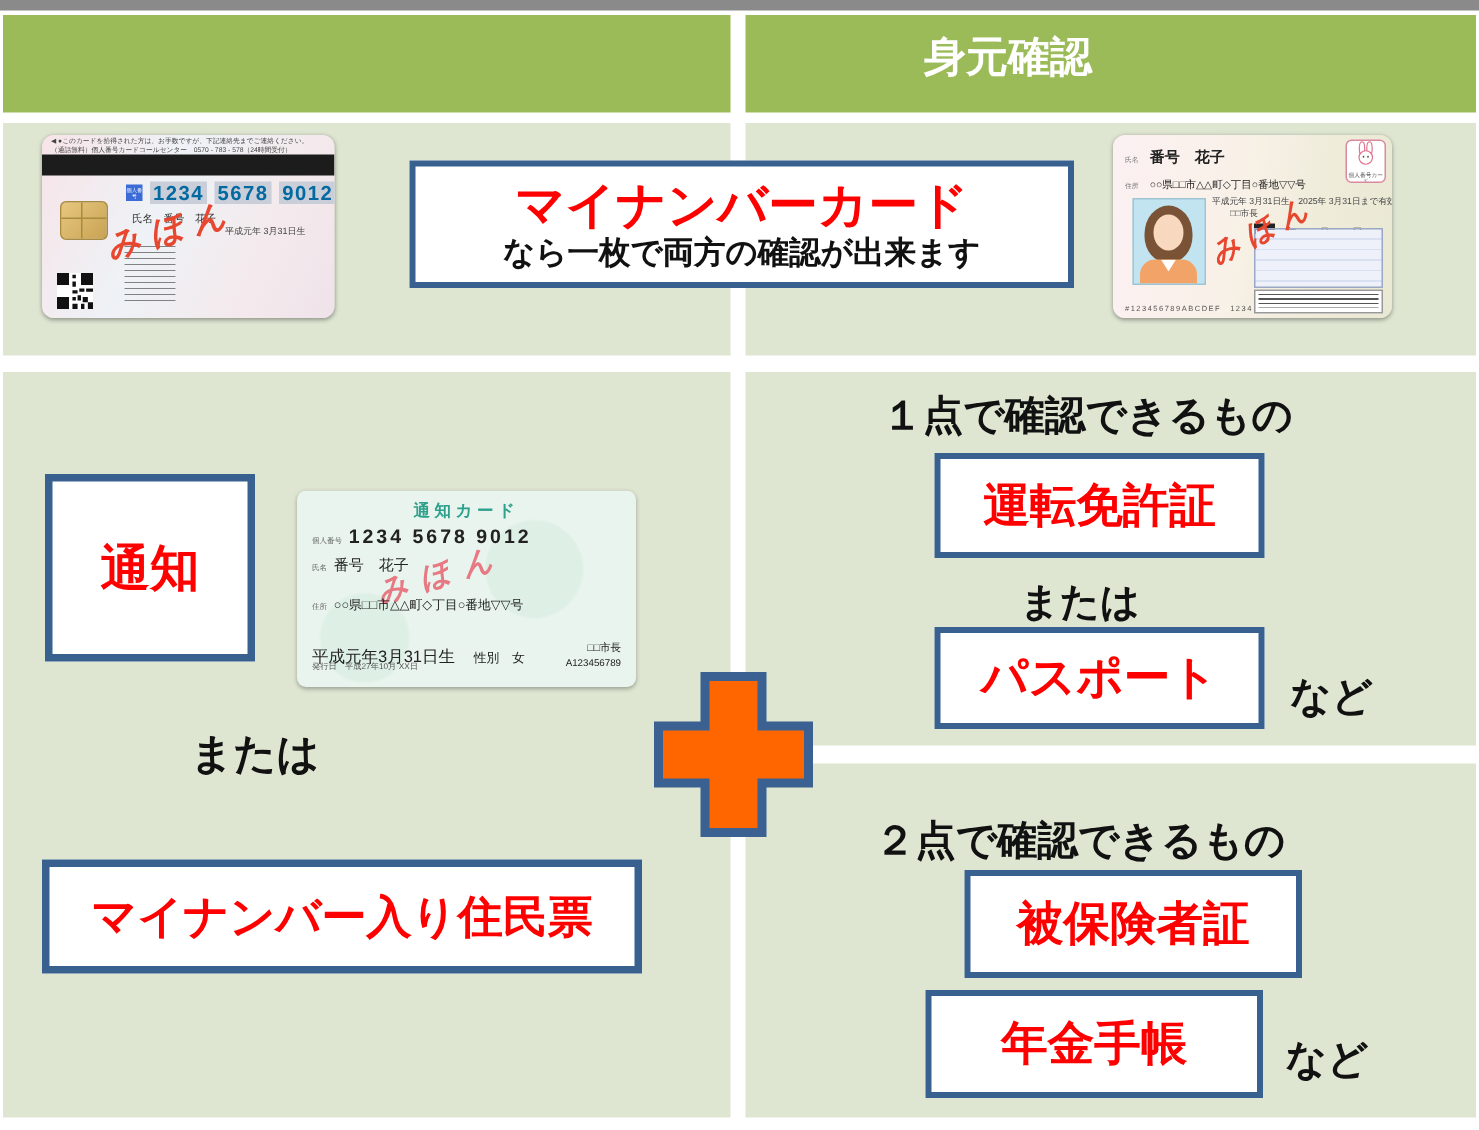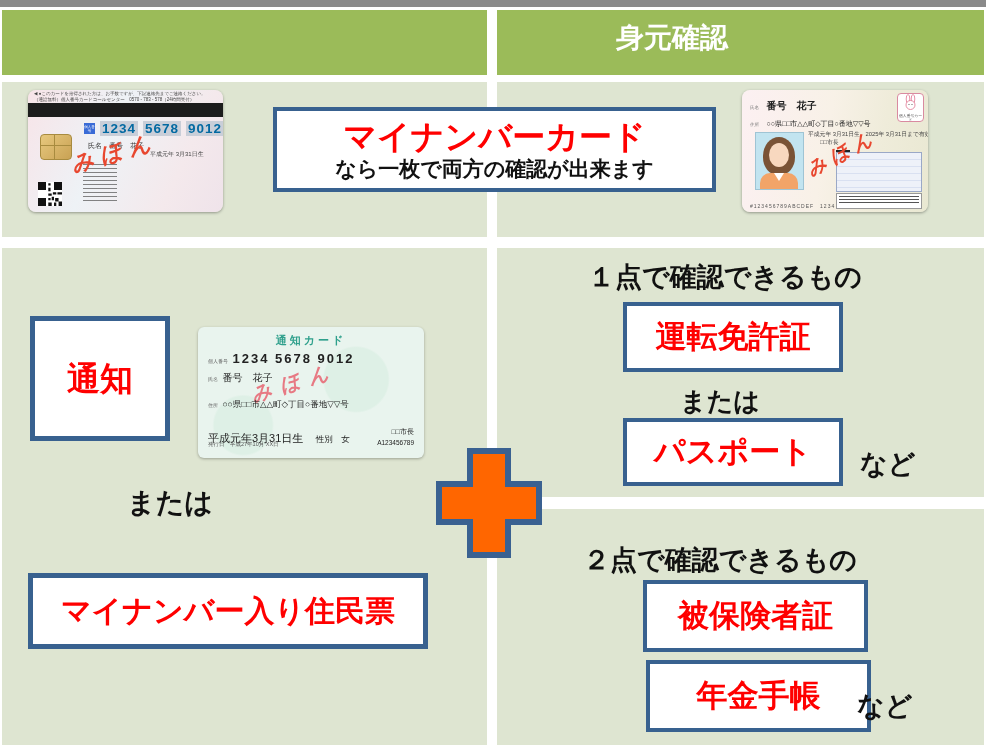--- a/index.html
+++ b/index.html
@@ -207,18 +207,18 @@
   <div class="blk" style="left:640px;top:384px;width:160px;font-size:26px;">または</div>
   <div class="wbox" style="left:623px;top:418px;width:212px;height:60px;">
     <div style="font-size:31px;">パスポート</div>
   </div>
   <div class="blk" style="left:860px;top:446px;font-size:27px;">など</div>
 
   <div class="blk" style="left:555px;top:542px;width:330px;font-size:27px;">２点で確認できるもの</div>
   <div class="wbox" style="left:643px;top:580px;width:217px;height:64px;">
     <div style="font-size:31px;">被保険者証</div>
   </div>
-  <div class="wbox" style="left:646px;top:660px;width:217px;height:64px;">
+  <div class="wbox" style="left:617px;top:660px;width:217px;height:64px;">
     <div style="font-size:31px;">年金手帳</div>
   </div>
   <div class="blk" style="left:857px;top:688px;font-size:27px;">など</div>
 
 </div>
 
 </body></html>

